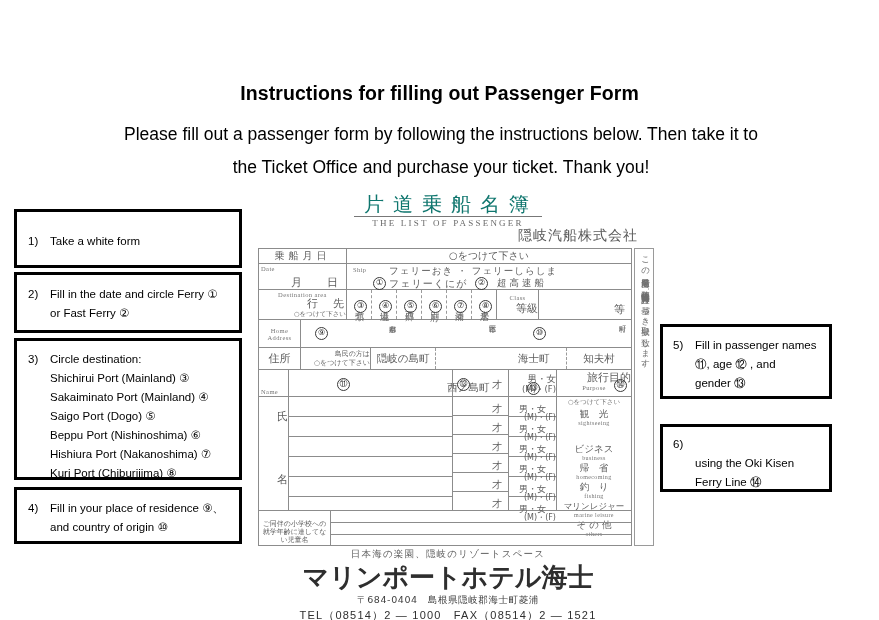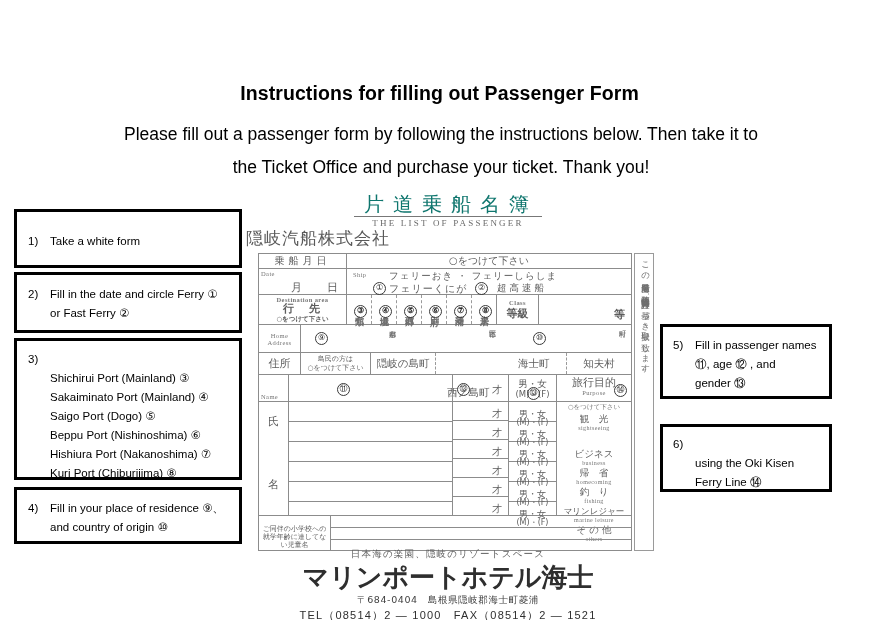--- a/index.html
+++ b/index.html
@@ -50,42 +50,42 @@
   .jp-title{
     font-family:"DejaVu Sans",sans-serif;font-size:20px;letter-spacing:9px;
     color:#0f766e;border-bottom:1.5px solid #777;display:inline-block;
     padding:0 4px 1px 10px;line-height:22px;
   }
   .en-title{
     font-family:"Liberation Serif",serif;font-size:9px;letter-spacing:2.2px;
     color:#6b6b6b;margin-top:1px;
   }
   .company{
-    text-align:left;font-family:"DejaVu Sans",sans-serif;font-size:17px;
+    text-align:right;font-family:"DejaVu Sans",sans-serif;font-size:14px;
     color:#5a5a5a;letter-spacing:1px;margin-top:-1px;padding-right:12px;
   }
 
   .grid{
     position:relative;margin-top:3px;border:1px solid #8c8c8c;
     box-sizing:border-box;width:374px;color:#5d5d5d;
     font-family:"DejaVu Sans",sans-serif;background:#fff;
   }
   .grid .r{display:flex;border-bottom:1px solid #8c8c8c;box-sizing:border-box;}
   .grid .r:last-child{border-bottom:none;}
   .c{border-right:1px solid #8c8c8c;box-sizing:border-box;position:relative;}
   .c:last-child{border-right:none;}
-  .jp{font-family:"DejaVu Sans",sans-serif;}
+  .jp{font-family:"DejaVu Sans",sans-serif;text-align:right;}
   .en{font-family:"Liberation Serif",serif;font-size:6.5px;color:#777;letter-spacing:.4px;}
   .ctr{display:flex;align-items:center;justify-content:center;}
 
   .r1{height:15px;font-size:10px;}
   .r1 .c1{width:88px;letter-spacing:4px;}
   .r2{height:26px;font-size:10px;}
   .r2 .c1{width:88px;}
-  .r3{height:30px;font-size:9px;font-weight:bold;}
+  .r3{height:30px;font-size:9px;}
   .r4{height:28px;font-size:9px;}
   .r5{height:22px;font-size:10.5px;}
   .r6{height:27px;}
   .nmrow{height:19px;}
 
   .marker{
     display:inline-block;border:1px solid #3a3a3a;border-radius:50%;
     width:11px;height:11px;line-height:10px;text-align:center;font-size:8px;
     color:#2c2c2c;font-family:"Liberation Sans",sans-serif;
   }
@@ -141,20 +141,21 @@
         <span class="txt">Fill in the date and circle Ferry ①</span>
       </div>
       <div class="ind">or Fast Ferry ②</div>
     </div>
   </div>
 
   <div class="box" id="box3">
     <div class="inner">
       <div class="row">
         <span class="num">3)</span>
+        <span class="txt">Circle destination:</span>
       </div>
       <div class="ind">Shichirui Port (Mainland) ③</div>
       <div class="ind">Sakaiminato Port (Mainland) ④</div>
       <div class="ind">Saigo Port (Dogo) ⑤</div>
       <div class="ind">Beppu Port (Nishinoshima) ⑥</div>
       <div class="ind">Hishiura Port (Nakanoshima) ⑦</div>
       <div class="ind">Kuri Port (Chiburijima) ⑧</div>
     </div>
   </div>
 

